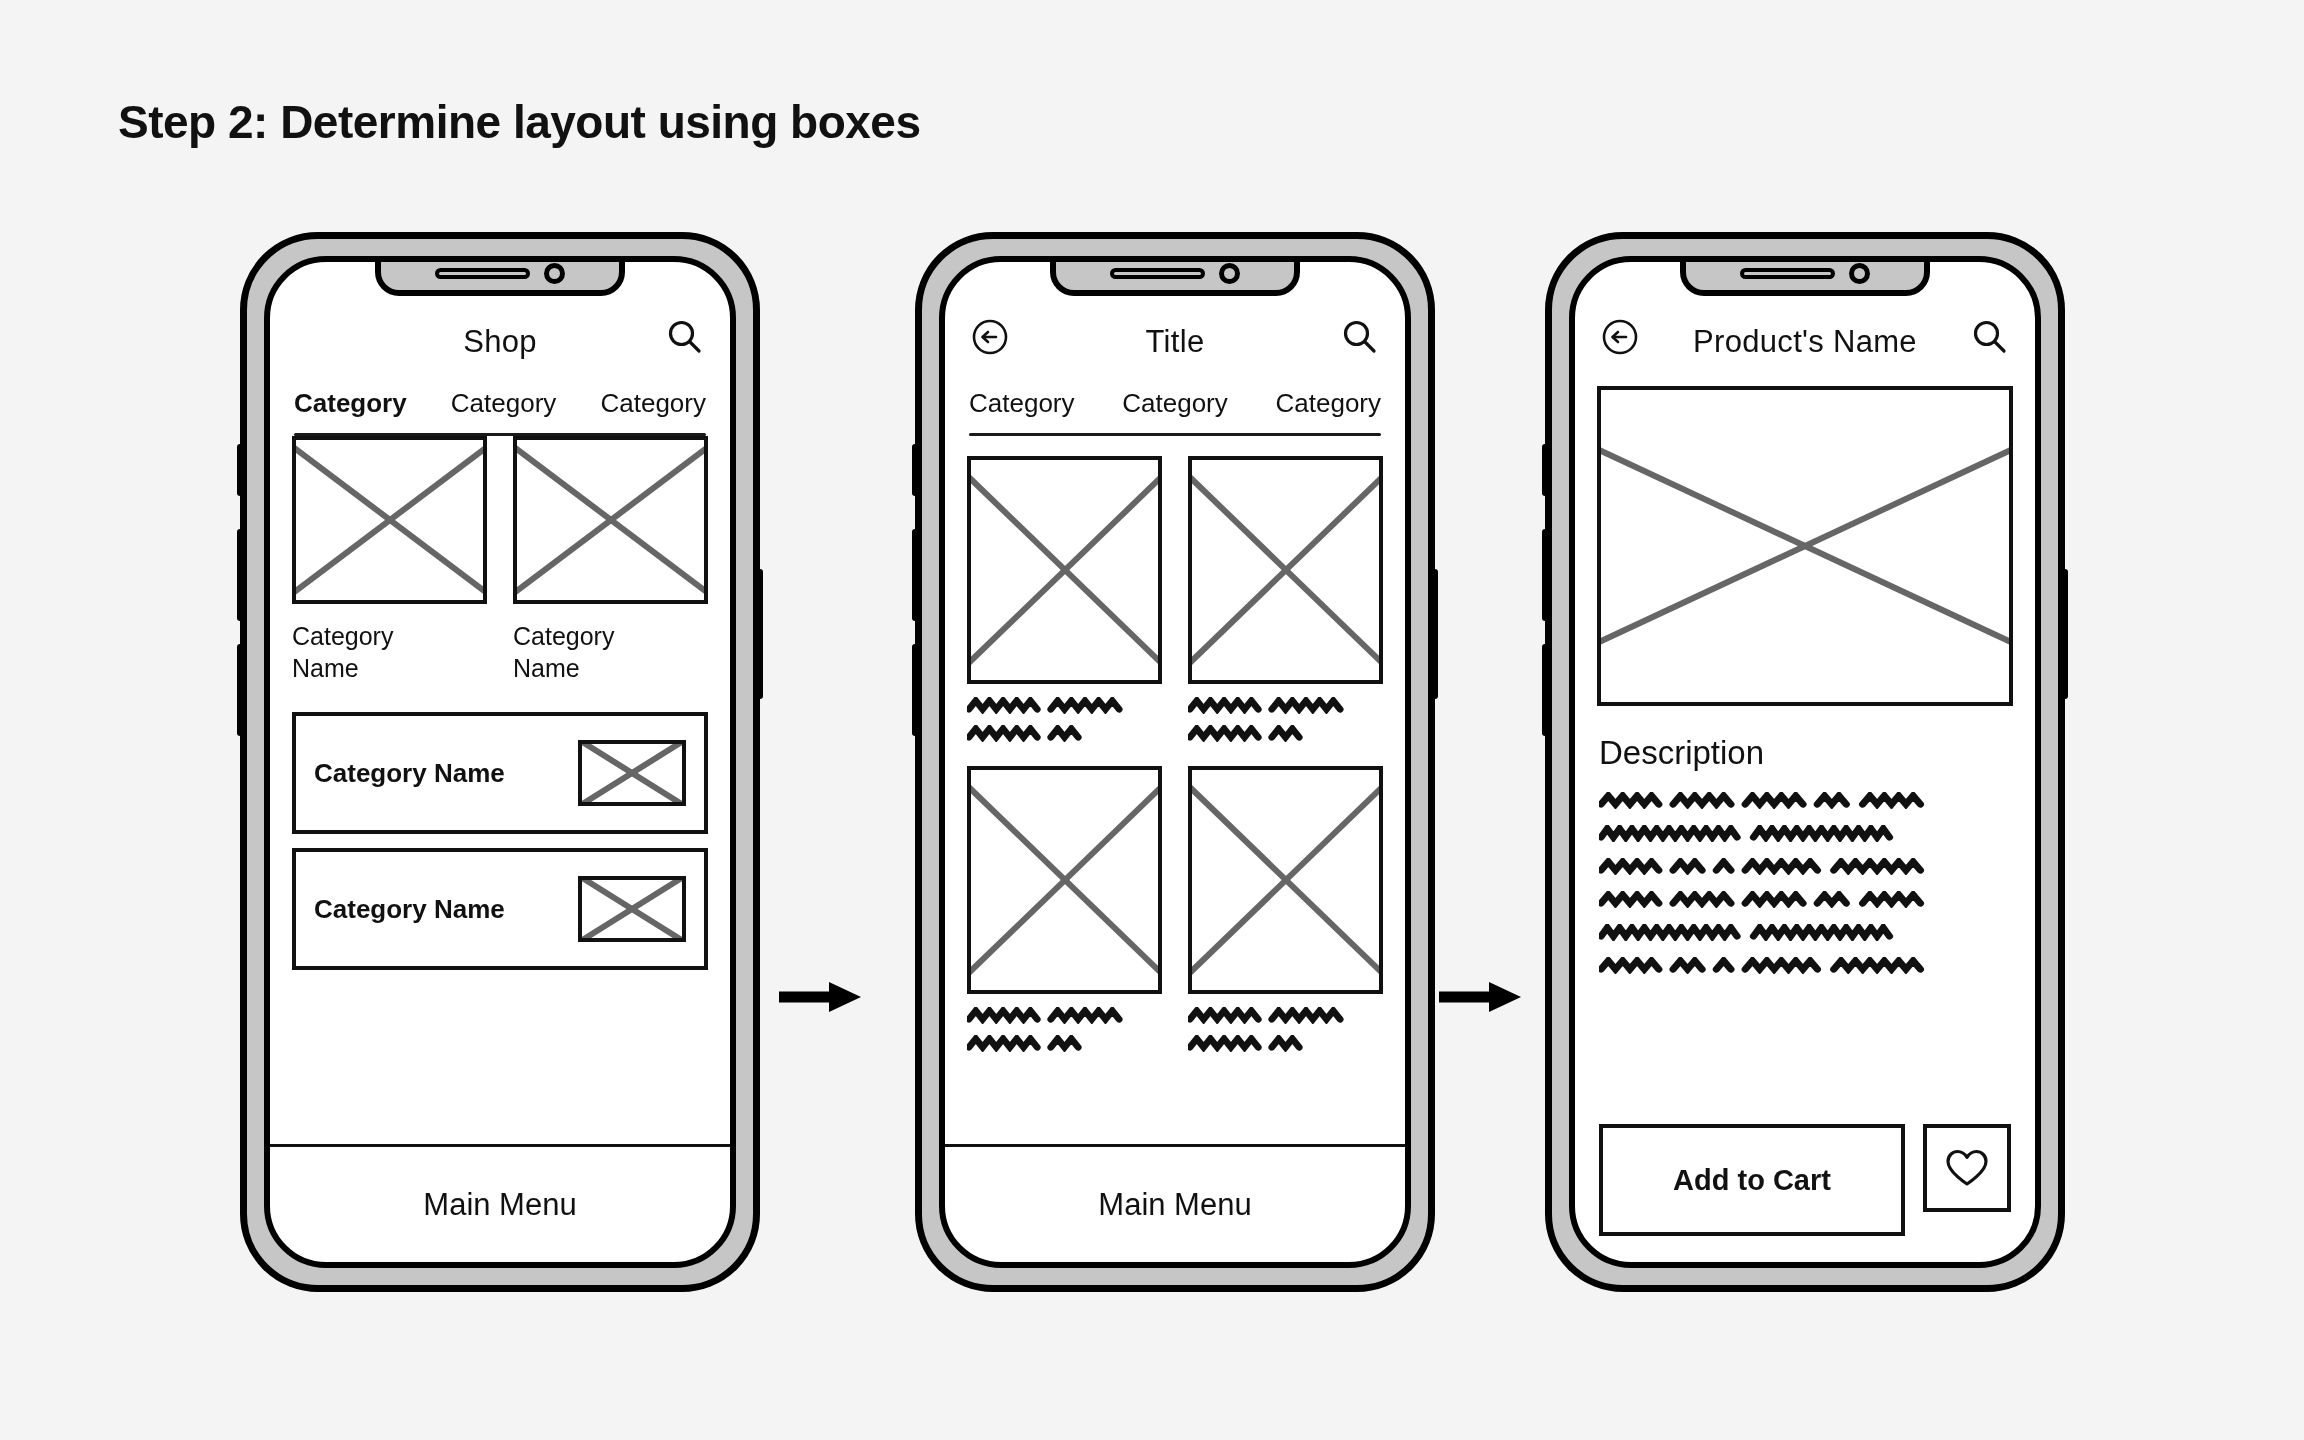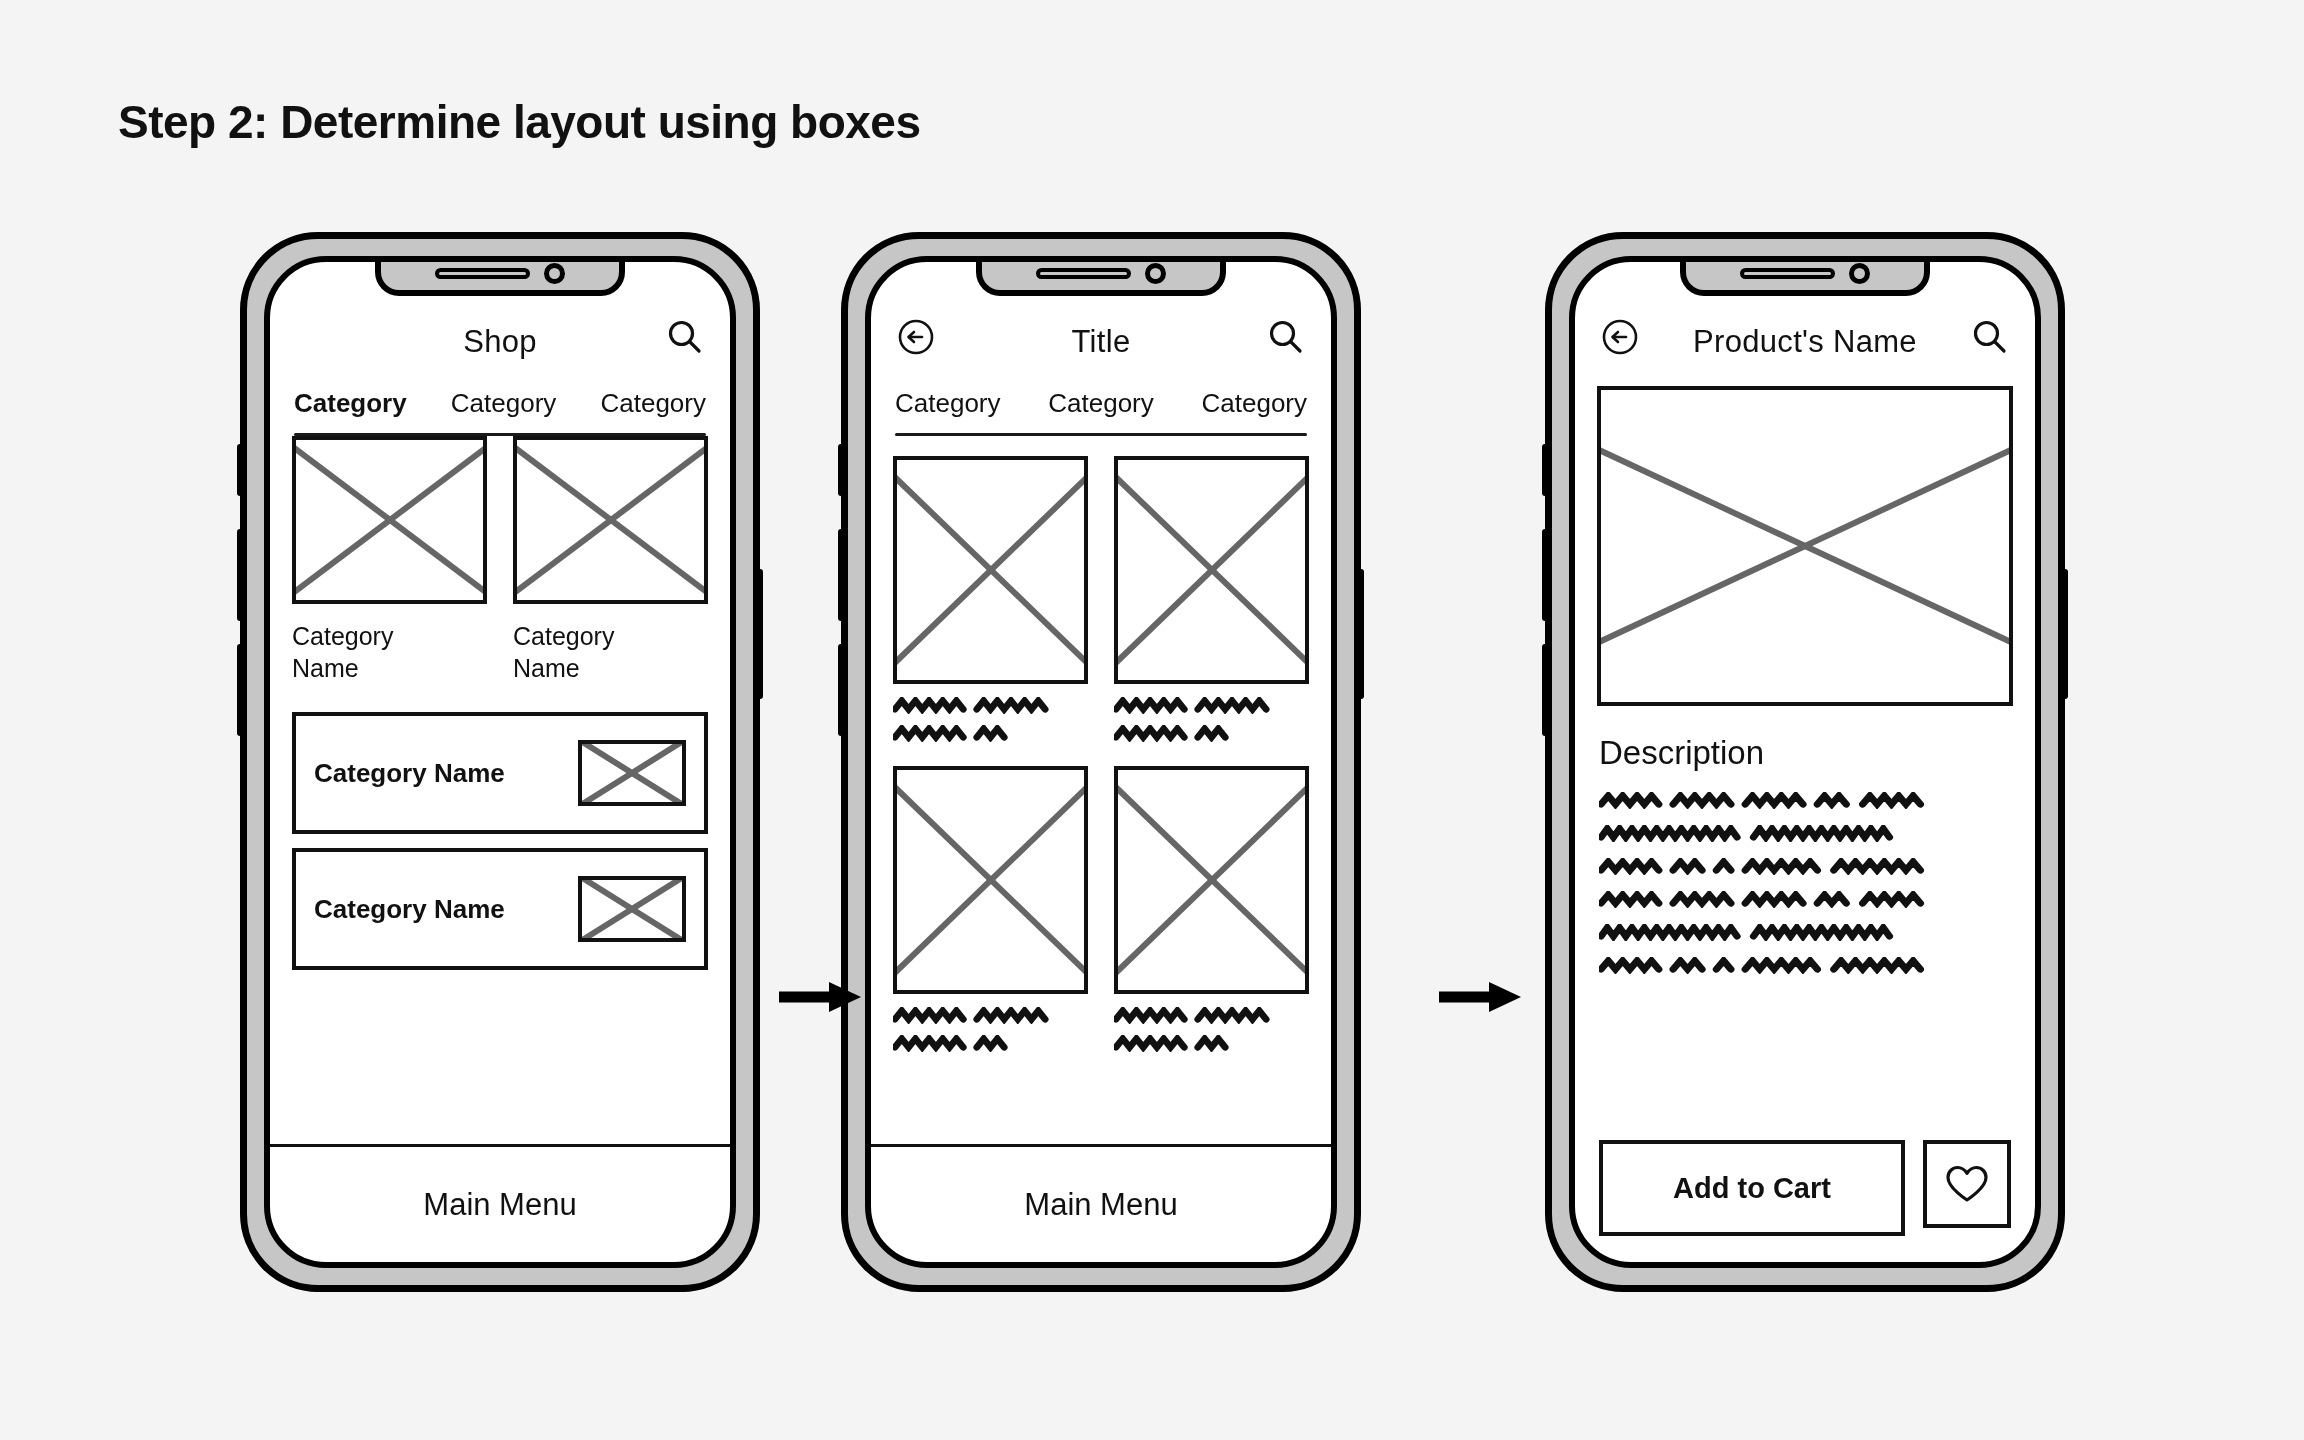--- a/index.html
+++ b/index.html
@@ -33,21 +33,21 @@
     position:absolute;
     top:0;
     width:520px;
     height:1060px;
     background:#c6c6c6;
     border:7px solid #000;
     border-radius:78px;
     padding:17px;
   }
   .phone.p1{ left:240px; }
-  .phone.p2{ left:841px; }
+  .phone.p2{ left:915px; }
   .phone.p3{ left:1545px; }
 
   .side-btn{
     position:absolute;
     background:#000;
     border-radius:3px;
     width:7px;
   }
   .side-btn.left-a{ left:-10px; top:205px; height:52px; }
   .side-btn.left-b{ left:-10px; top:290px; height:92px; }
@@ -242,21 +242,21 @@
   }
   .desc-lines{ display:flex; flex-direction:column; gap:16px; padding:0 2px; }
   .actions{
     display:flex;
     gap:18px;
     margin-bottom:26px;
     padding:0 2px;
   }
   .btn-cart{
     flex:1;
-    height:96px;
+    height:112px;
     border:4px solid #111;
     display:flex;align-items:center;justify-content:center;
     font-size:29px;font-weight:bold;color:#111;
     background:#fff;
   }
   .btn-fav{
     width:88px;height:88px;
     border:4px solid #111;
     display:flex;align-items:center;justify-content:center;
     background:#fff;

